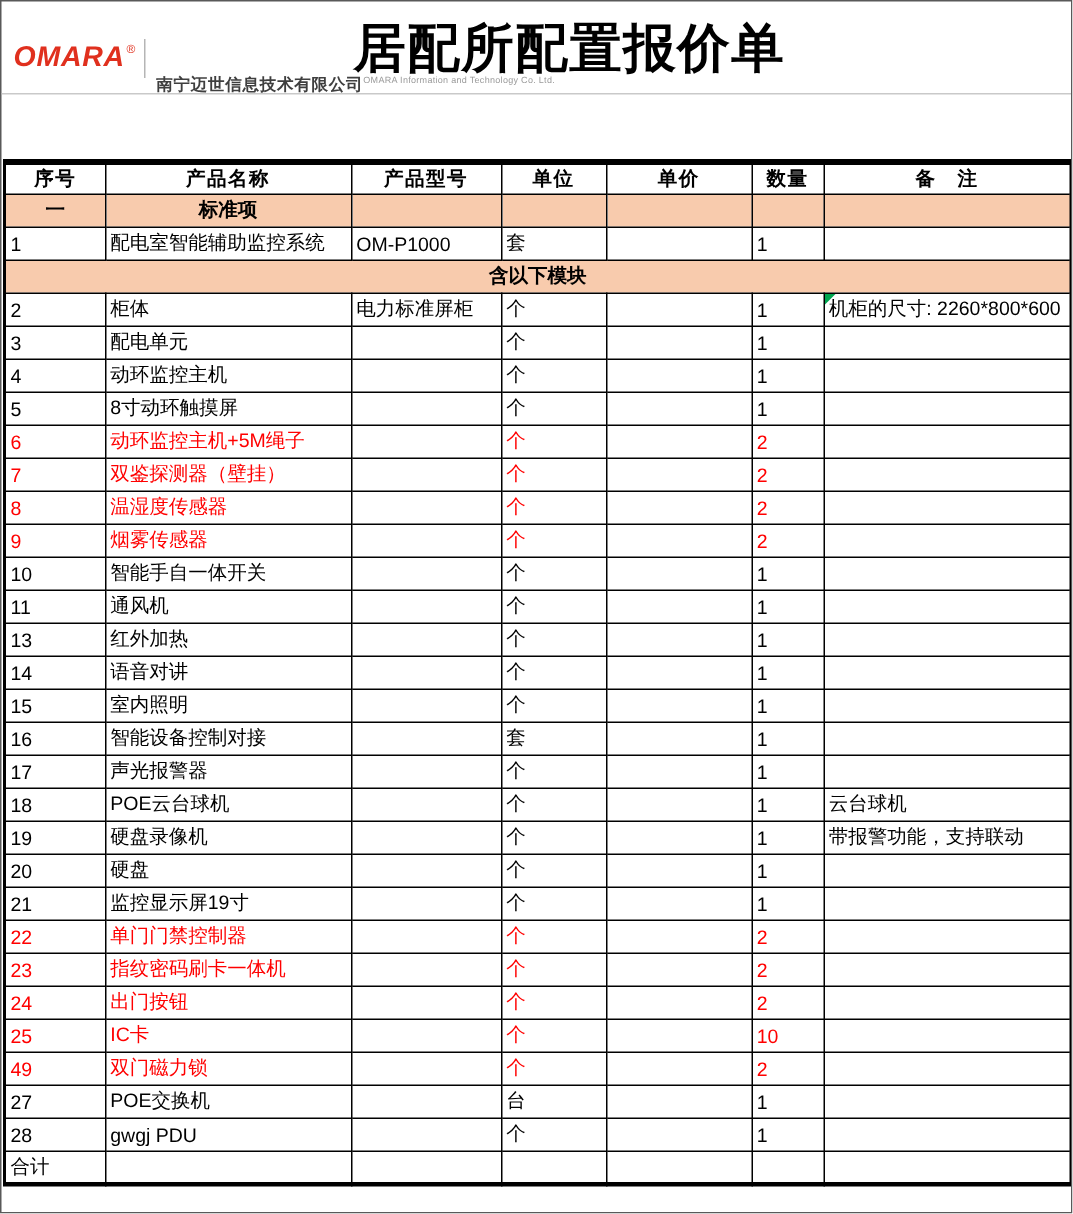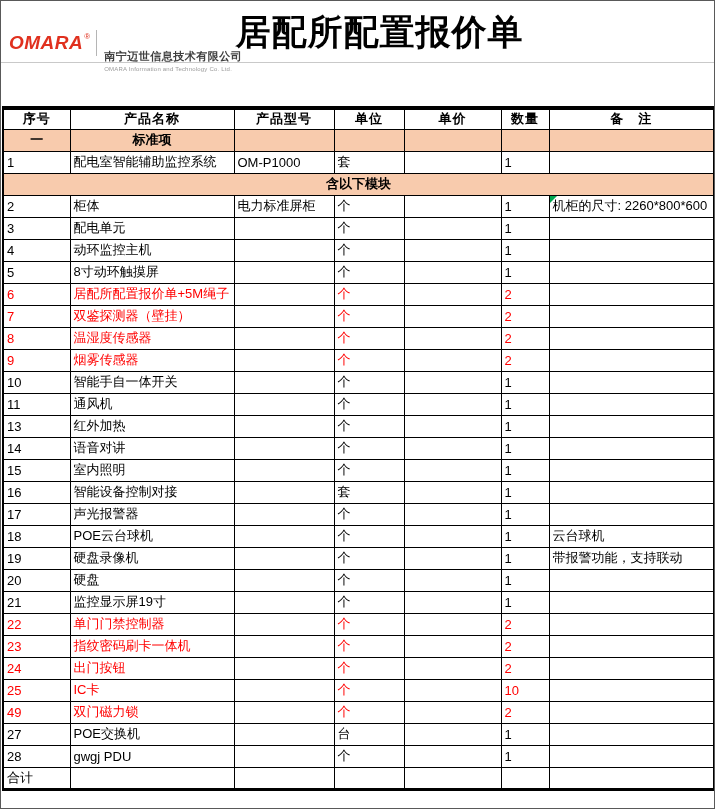--- a/index.html
+++ b/index.html
@@ -23,21 +23,21 @@
     position: absolute; left: 8px; top: 13px;
     display: flex; align-items: center;
   }
   .brand {
     font-style: italic; font-weight: bold;
     font-size: 19px; letter-spacing: 0.5px;
     color: #e0301e;
   }
   .reg { font-size: 8px; color: #e0301e; vertical-align: super; position: relative; top: -7px; margin-left: 1px; }
   .logo-divider { display: inline-block; width: 1px; height: 26px; background: #b5b5b5; margin: 0 7px 0 6px; }
-  .company { display: inline-flex; flex-direction: column; justify-content: space-between; margin-top: 35px; }
+  .company { display: inline-flex; flex-direction: row; justify-content: space-between; margin-top: 35px; }
   .company .cn { font-size: 11px; font-weight: 600; color: #3f3f3f; letter-spacing: 0.5px; }
   .company .en { font-size: 6px; color: #9b9b9b; margin-top: 2px; letter-spacing: 0.2px; }
   .title {
     position: absolute; left: 0; right: 0; top: 8px;
     text-align: center;
     transform: translateX(22px);
     font-size: 35px; font-weight: bold; color: #000;
     letter-spacing: 1px;
   }
 
@@ -173,21 +173,21 @@
           <td class="c">5</td>
           <td>8寸动环触摸屏</td>
           <td></td>
           <td class="c">个</td>
           <td class="c"></td>
           <td class="c">1</td>
           <td class="cell-remark"></td>
         </tr>
         <tr class="red">
           <td class="c">6</td>
-          <td>居配所配置报价单+5M绳子</td>
+          <td>动环监控主机+5M绳子</td>
           <td></td>
           <td class="c">个</td>
           <td class="c"></td>
           <td class="c">2</td>
           <td class="cell-remark"></td>
         </tr>
         <tr class="red">
           <td class="c">7</td>
           <td>双鉴探测器（壁挂）</td>
           <td></td>

